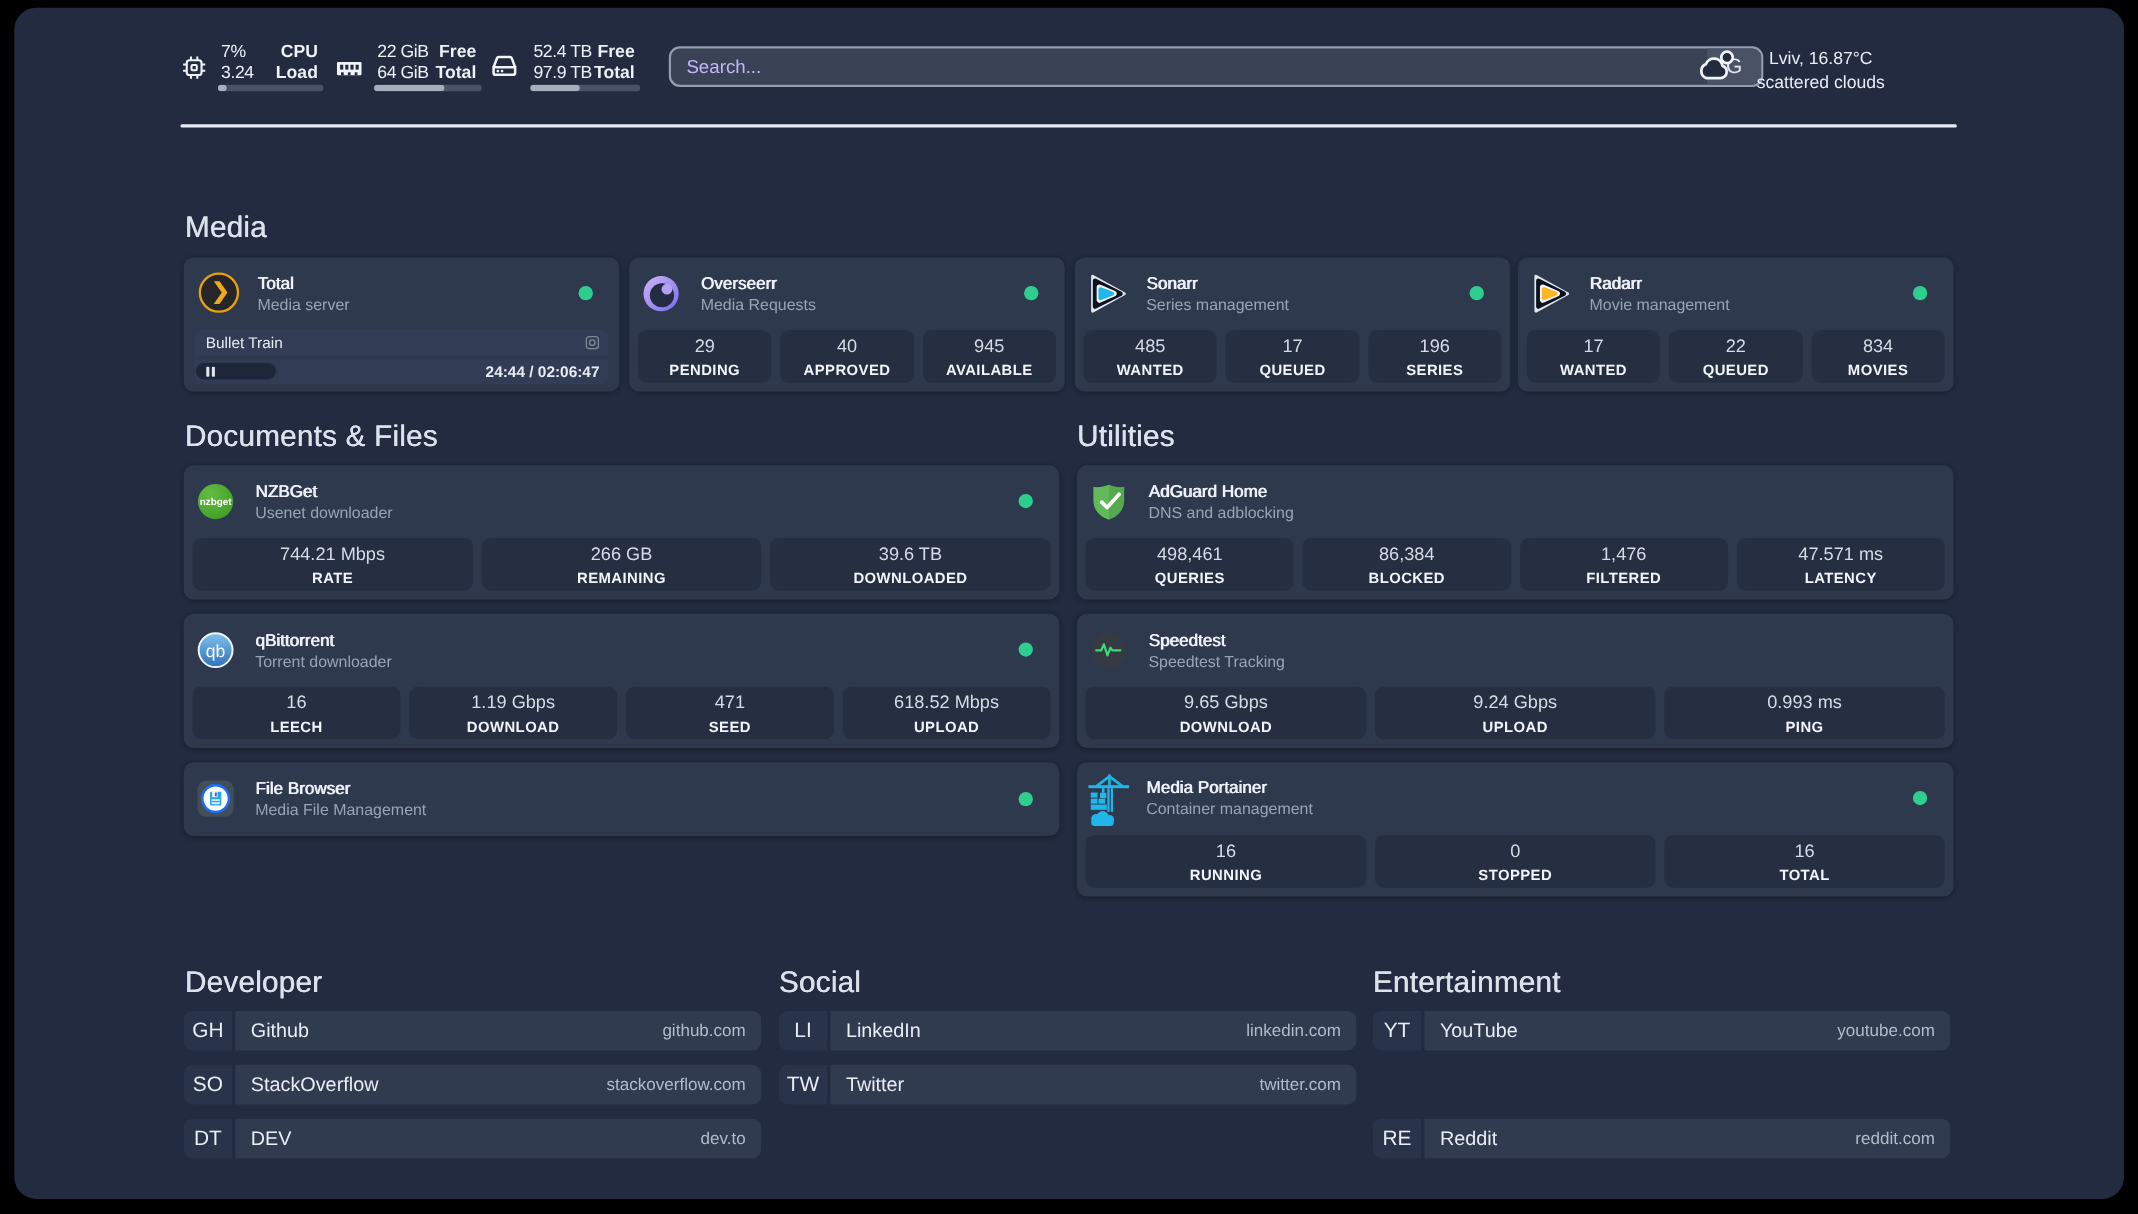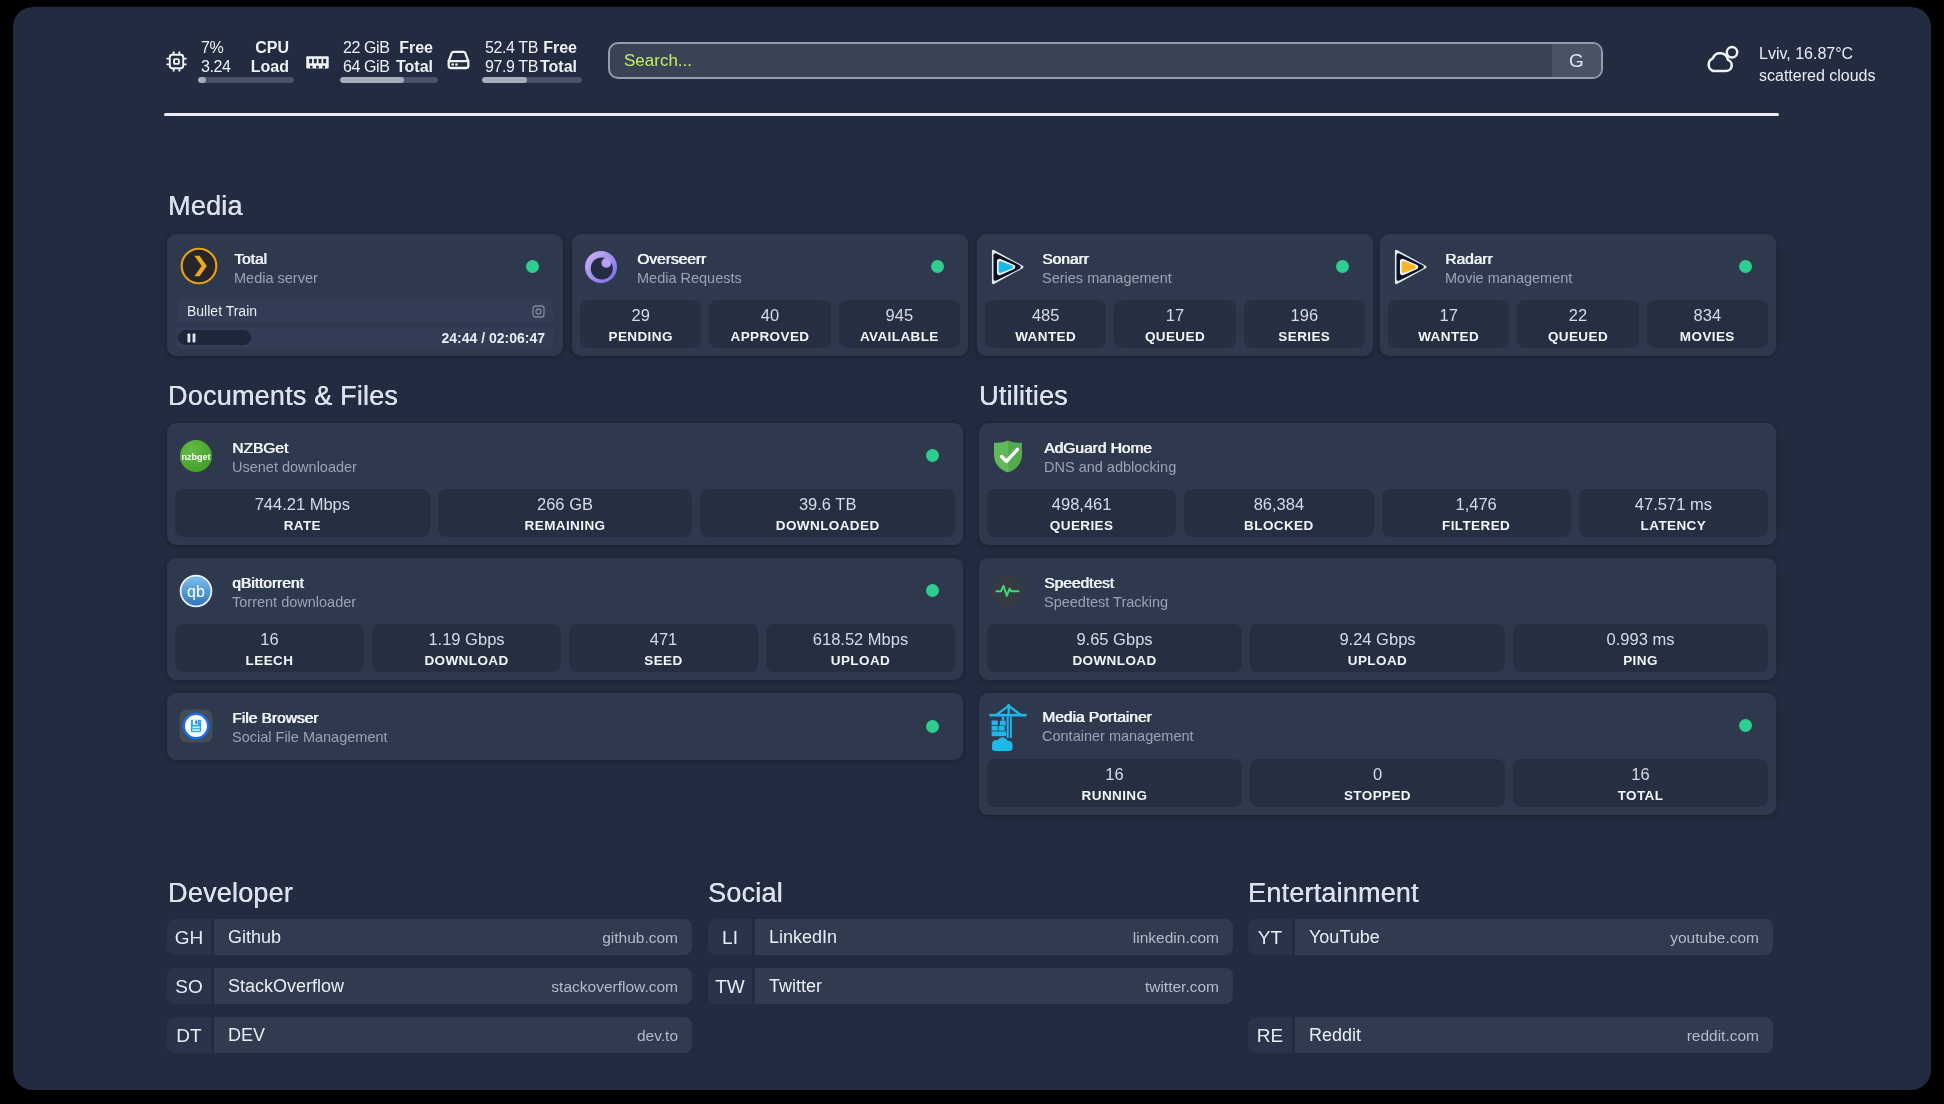--- a/index.html
+++ b/index.html
@@ -14,26 +14,26 @@
 .res svg { flex:none; }
 .res .cols { position:relative; font-size:16px; line-height:19.4px; color:#eef1f6; }
 .res .cl { float:left; text-align:left; letter-spacing:-0.4px; }
 .res .cr { float:right; text-align:right;font-weight:bold; }
 .bar { position:absolute; left:-3px; right:-5px; top:39px; height:6px; border-radius:3px;
   background:#495266; overflow:hidden; }
 .bar i { display:block; height:100%; border-radius:3px; background:#a6aebd; }
 
 .search { position:absolute; left:441px; top:35px; width:995px; height:37px;
   border:2px solid #929dae; background:#3a4356; border-radius:10px; }
-.search .ph { position:absolute; left:14px; top:0; line-height:33px; font-size:17px; color:#bef264; }
+.search .ph { position:absolute; left:14px; top:0; line-height:33px; font-size:17px; color:#c4b5fd; }
 .search .g { position:absolute; right:0px; top:0px; width:49px; height:33px;
   background:#4a5366; border-radius:0 8px 8px 0; text-align:center; line-height:33px;
   font-size:19px; color:#e3e8f0; }
 
-.weather { position:absolute; left:1539px; top:36px; display:flex; }
+.weather { position:absolute; left:1377px; top:36px; display:flex;text-align:center; }
 .weather .wt { margin-left:20px; font-size:16px; line-height:21.5px; color:#e9edf4; white-space:nowrap; }
 
 .hr { position:absolute; left:-3px; top:106px; width:1615px; height:3px; background:#e9edf3; border-radius:2px; }
 
 
 h2 { position:absolute; font-size:27px; line-height:28px; font-weight:500;
   color:#dbe2ec; letter-spacing:0.2px; text-shadow:0.35px 0 0 #dbe2ec; }
 
 .card { position:absolute; background:#2f394e; border-radius:9px;
   box-shadow:0 1px 5px rgba(0,0,0,0.28); }
@@ -352,21 +352,21 @@
       <rect x="0.5" y="0.5" width="33" height="33" rx="8" fill="#434e57"></rect>
       <circle cx="17" cy="17" r="12.2" fill="#fff" stroke="#1a6cf3" stroke-width="2.4"></circle>
       <rect x="11.9" y="10.7" width="10.3" height="12.6" rx="1" fill="#28a7e9"></rect>
       <rect x="13.9" y="10.7" width="4.8" height="5" fill="#fff"></rect>
       <rect x="16.3" y="11.5" width="1.8" height="3.4" fill="#1a6cf3"></rect>
       <rect x="13.3" y="17.5" width="7.5" height="4.6" fill="#cfe7f7"></rect>
       <rect x="13.3" y="19.2" width="7.5" height="1" fill="#28a7e9"></rect>
     </svg>
     <div>
             <div class="ct">File Browser</div>
-            <div class="cs">Social File Management</div>
+            <div class="cs">Media File Management</div>
           </div>
   </div>
   <div class="dot" style="top:27px;"></div>
 </div>
 
 <div class="card" style="left:812px; top:416px; width:797px; height:122px;">
   <div class="chead">
     <svg class="cicon" viewBox="0 0 34 34">
       <defs>
               <linearGradient id="adg" x1="0" y1="0" x2="1" y2="0">

